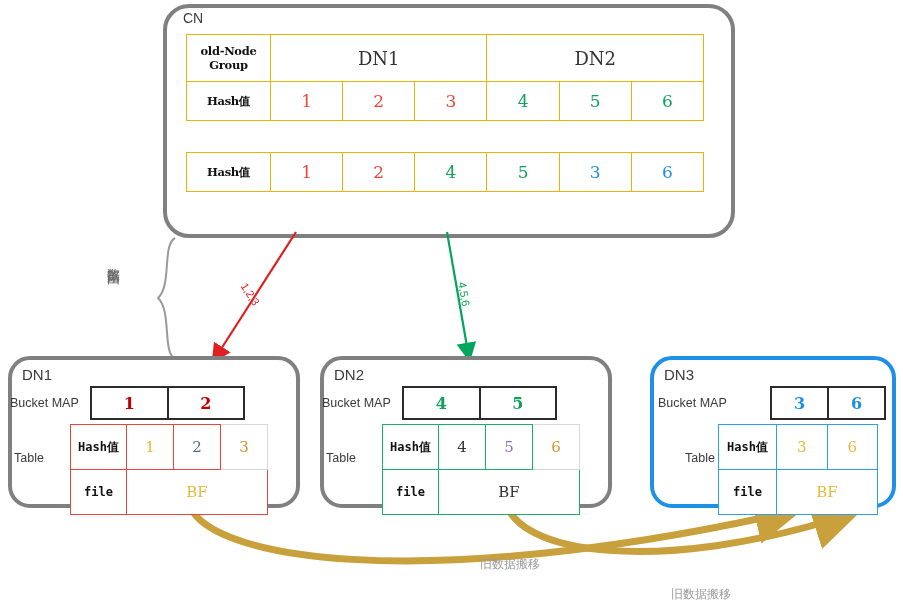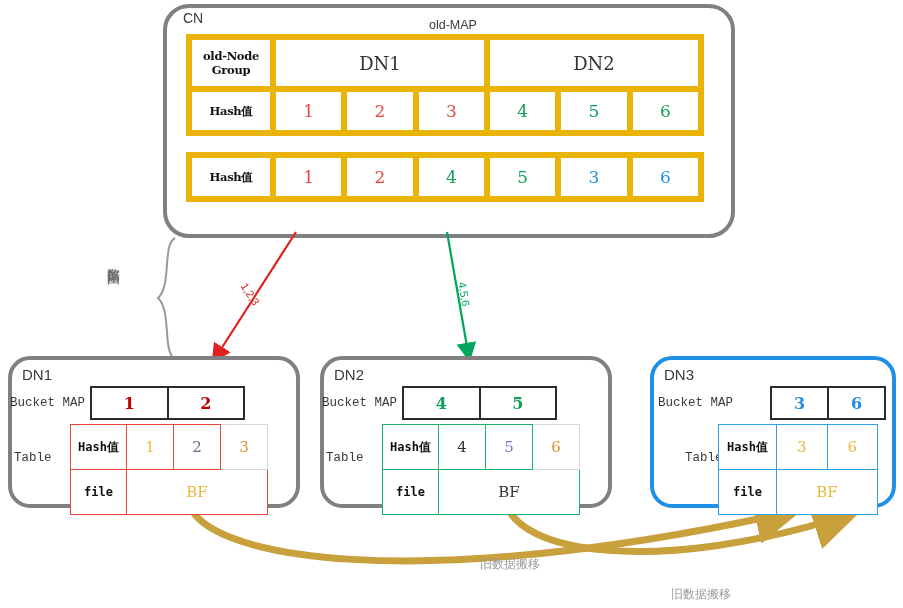--- a/index.html
+++ b/index.html
@@ -10,33 +10,33 @@
   svg.layer{position:absolute;left:0;top:0;width:903px;height:608px;pointer-events:none;}
 
   
   .cn-box{position:absolute;left:163px;top:4px;width:572px;height:234px;
           border:4px solid #808080;border-radius:26px;background:#fff;box-sizing:border-box;}
   .cn-title{position:absolute;left:183px;top:10px;font-size:14px;color:#3a3a3a;}
 
   
   .map-cap{position:absolute;font-size:12.5px;color:#3a3a3a;text-align:center;}
   .maptbl{position:absolute;border-collapse:collapse;table-layout:fixed;background:#fff;}
-  .maptbl td{border:6px solid #eab308;text-align:center;vertical-align:middle;
+  .maptbl td{border:1px solid #eab308;text-align:center;vertical-align:middle;
              font-family:"DejaVu Serif","Liberation Serif",serif;}
   .lbl{font-family:"DejaVu Sans Mono","Liberation Mono",monospace;
        font-weight:bold;font-size:11.5px;color:#111;letter-spacing:-.3px;line-height:1.25;}
   .dnname{font-size:18px;color:#333;font-family:"DejaVu Serif",serif;}
   .dnname.b{font-weight:bold;}
   .hash{font-size:17px;font-family:"DejaVu Serif",serif;}
 
   
   .dn{position:absolute;border:4px solid #808080;border-radius:22px;background:#fff;box-sizing:border-box;}
   .dn.hl{border-color:#1f90e8;}
   .dn-title{position:absolute;font-size:15px;color:#3a3a3a;}
-  .side-lbl{position:absolute;font-size:12.5px;color:#3a3a3a;font-family:Liberation Mono, monospace;}
+  .side-lbl{position:absolute;font-size:12.5px;color:#3a3a3a;}
 
   .bmap{position:absolute;border-collapse:collapse;table-layout:fixed;background:#fff;}
   .bmap td{border:2px solid #2b2b2b;text-align:center;vertical-align:middle;
            font-family:"DejaVu Serif",serif;font-size:16px;font-weight:bold;}
 
   .ttbl{position:absolute;border-collapse:collapse;table-layout:fixed;background:#fff;}
   .ttbl td{text-align:center;vertical-align:middle;font-family:"DejaVu Serif",serif;
            font-size:15px;border:1px solid #cfcfcf;}
   .ttbl td.k{font-family:"DejaVu Sans Mono",monospace;font-weight:bold;font-size:12px;color:#111;}
   .b-red{border-color:#e8453c !important;}
@@ -52,21 +52,20 @@
   .watermark{position:absolute;font-size:21px;color:#b9b9b9;white-space:nowrap;}
 </style>
 </head>
 <body>
 
 <div id="stage">
 
   <div class="cn-box"></div>
   <div class="cn-title">CN</div>
 
-  <div class="map-cap" style="left:363px;top:18px;width:180px;">old-MAP</div>
   <table class="maptbl" id="old-map" style="left:186px;top:34px;width:518px;">
       <colgroup>
         <col style="width:84px">
         <col>
         <col>
         <col>
         <col>
         <col>
         <col>
       </colgroup>

